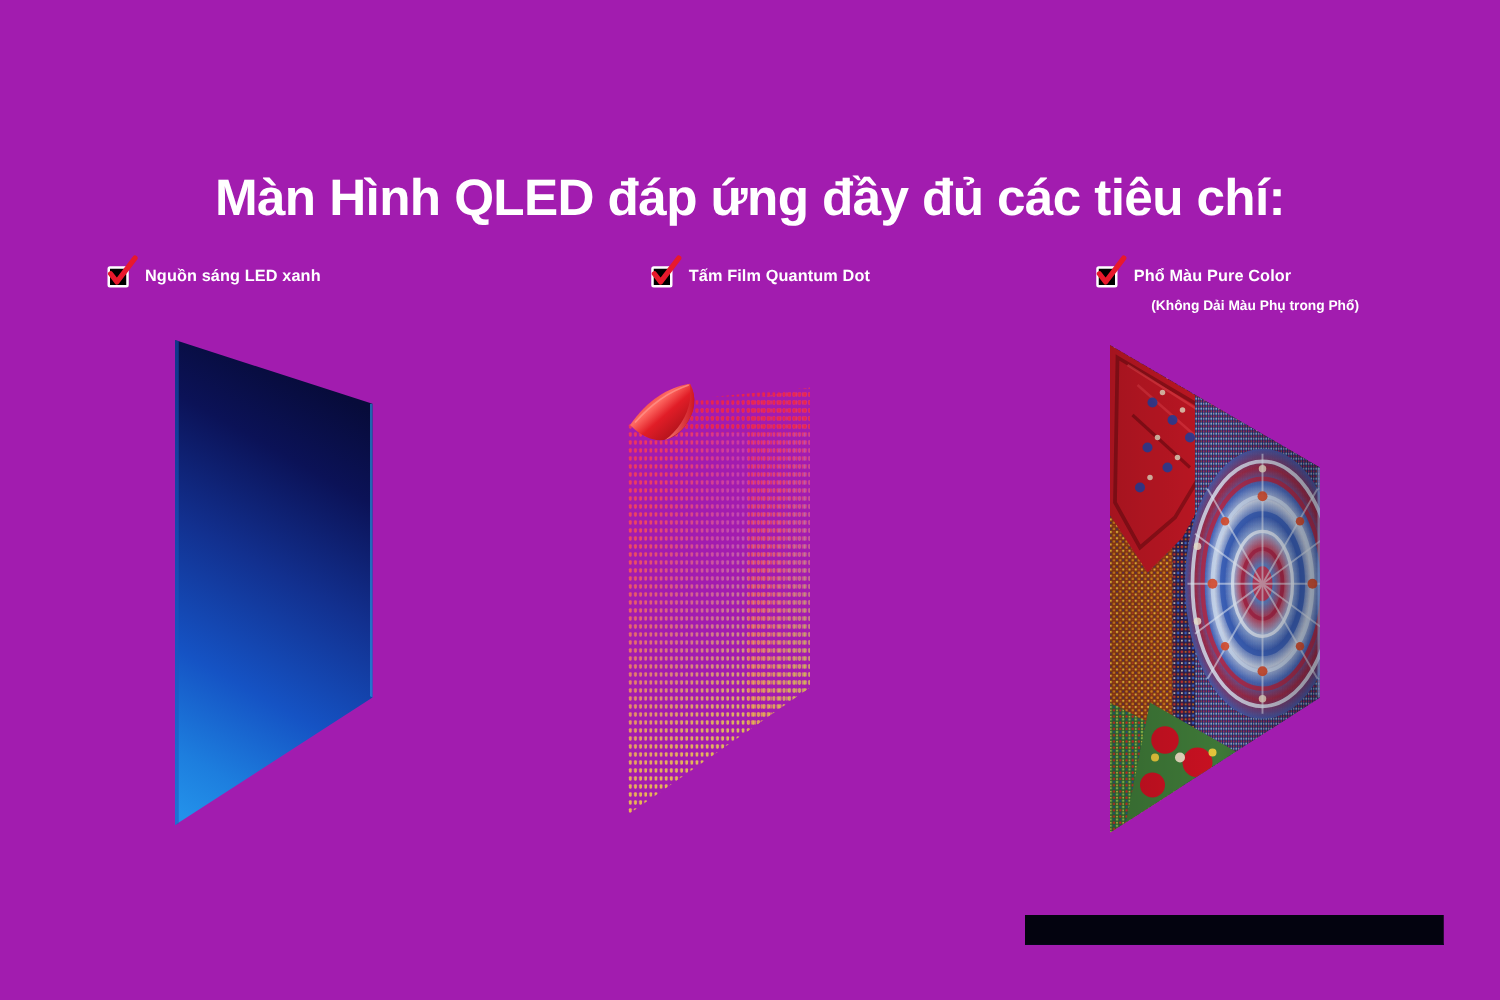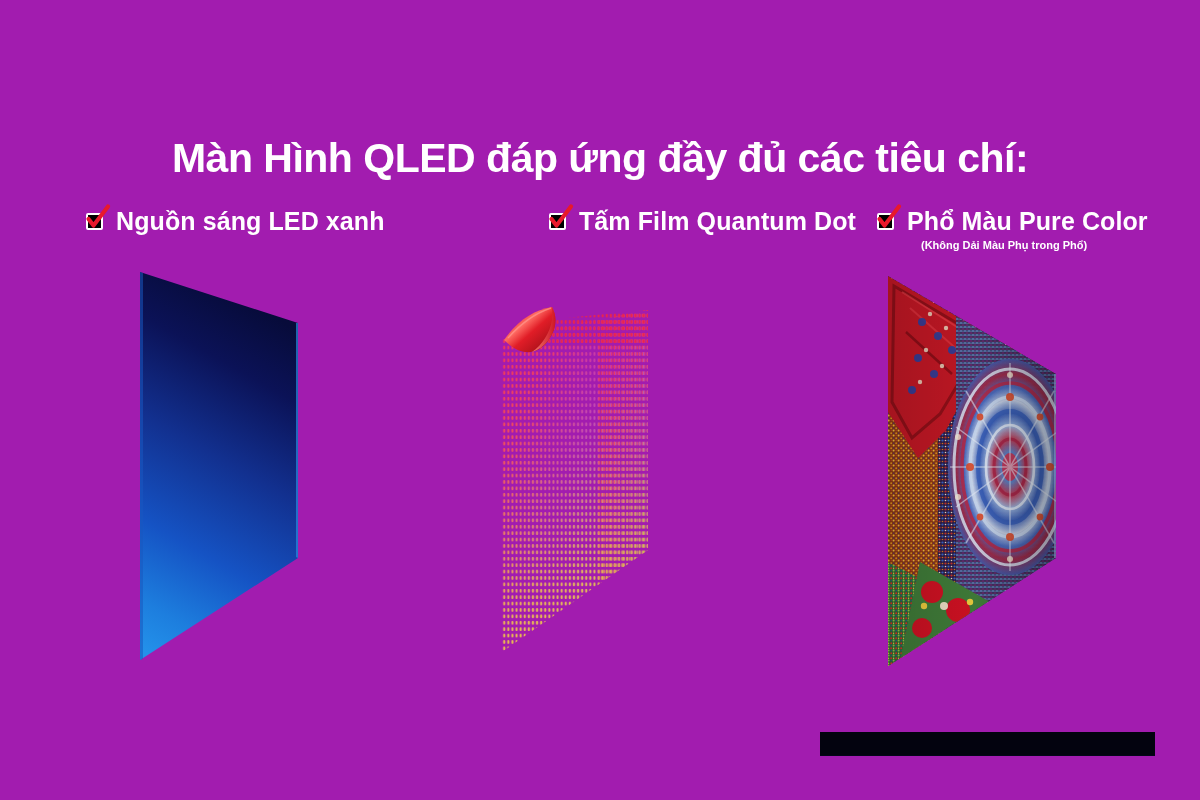--- a/index.html
+++ b/index.html
@@ -36,21 +36,21 @@
   }
 
   
   .check-item {
     position: absolute;
     display: flex;
     align-items: flex-start;
     gap: 9px;
   }
   .check-item.i1 { left: 86px;  top: 208px; }
-  .check-item.i2 { left: 502px; top: 208px; padding-left: 47px; }
+  .check-item.i2 { left: 474px; top: 208px; padding-left: 47px; }
   .check-item.i3 { left: 877px; top: 208px; }
 
   .checkbox {
     position: relative;
     width: 21px;
     height: 21px;
     flex: 0 0 auto;
     margin-top: 3px;
   }
   .checkbox .box {
@@ -68,21 +68,21 @@
     position: absolute;
     left: -1px;
     top: -5px;
     width: 26px;
     height: 26px;
     overflow: visible;
   }
   .labels { display: flex; flex-direction: column; }
   .label-main {
     color: #ffffff;
-    font-size: 25px;
+    font-size: 13px;
     font-weight: 700;
     line-height: 26px;
     white-space: nowrap;
     letter-spacing: 0.1px;
   }
   .label-sub {
     color: #ffffff;
     font-size: 11px;
     font-weight: 700;
     line-height: 20px;

